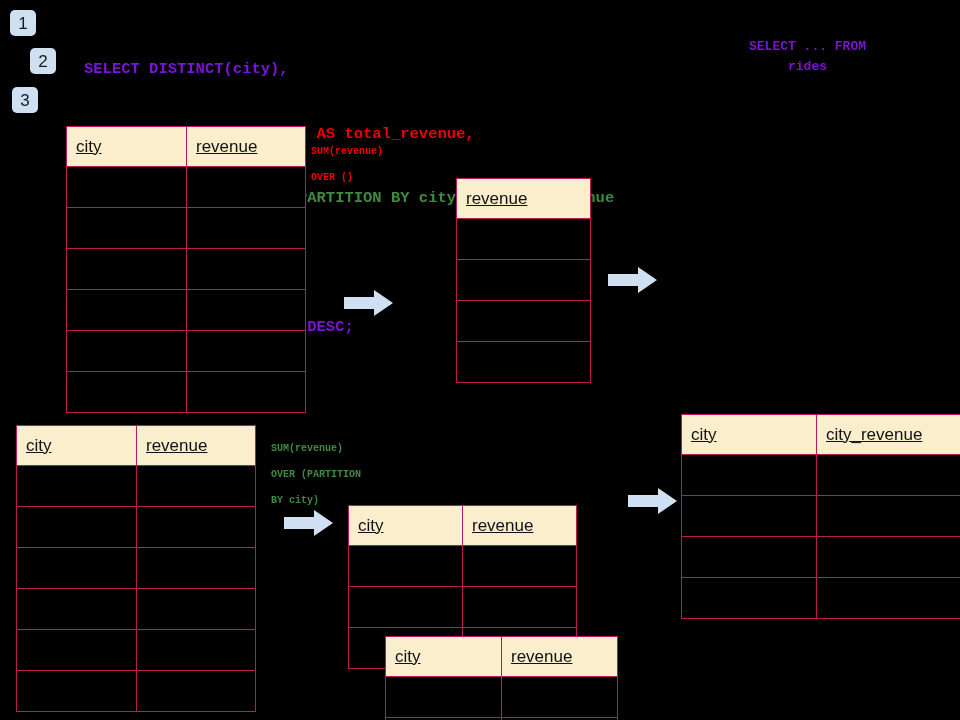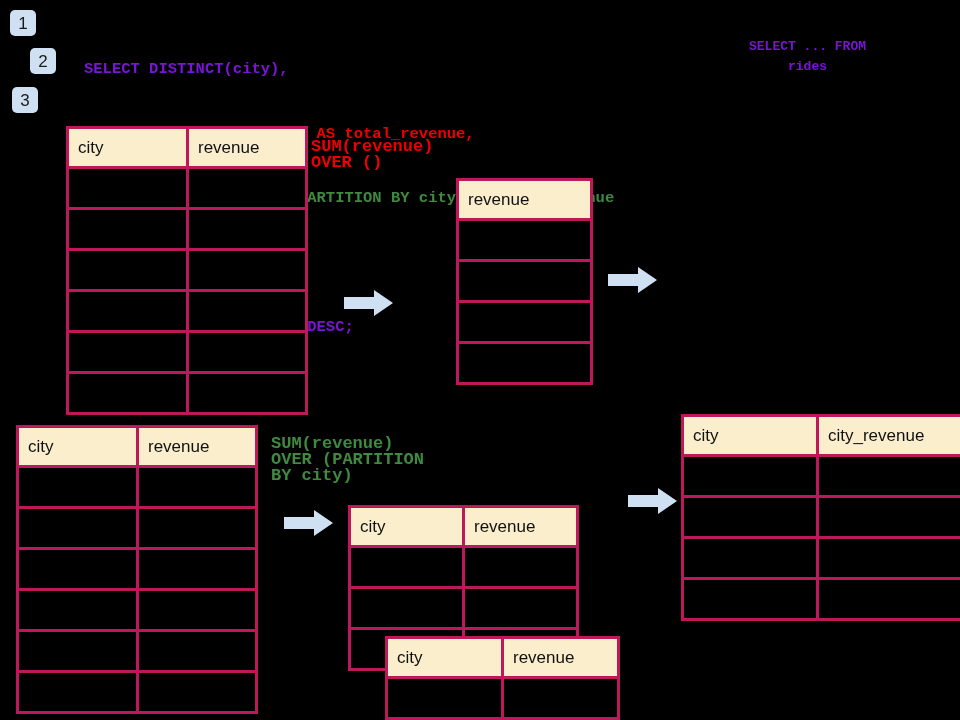--- a/index.html
+++ b/index.html
@@ -41,22 +41,22 @@
     white-space: pre;
     font-weight: bold;
     letter-spacing: 0px;
   }
   .sql-line { white-space: pre; }
 
   
   .annot {
     position: absolute;
     font-family: "Liberation Mono", "DejaVu Sans Mono", monospace;
-    font-size: 17px;
-    line-height: 16px;
+    font-size: 10px;
+    line-height: 26px;
     white-space: pre;
     font-weight: bold;
   }
   .annot-sm {
     position: absolute;
     font-family: "Liberation Mono", "DejaVu Sans Mono", monospace;
     font-size: 13px;
     line-height: 20px;
     white-space: pre;
     font-weight: bold;
@@ -64,23 +64,24 @@
   }
 
   
   .tbl {
     position: absolute;
     border-collapse: collapse;
     background: #000000;
     table-layout: fixed;
   }
   .tbl th, .tbl td {
-    border: 3px solid #be185d;
+    border: 1px solid #be185d;
     padding: 0;
     margin: 14px;
+    text-decoration: underline;
   }
   .tbl th {
     background: #fbeecd;
     color: #111111;
     font-family: "Liberation Sans", sans-serif;
     font-size: 17px;
     font-weight: normal;
     text-align: left;
     padding-left: 9px;
     height: 40px;

